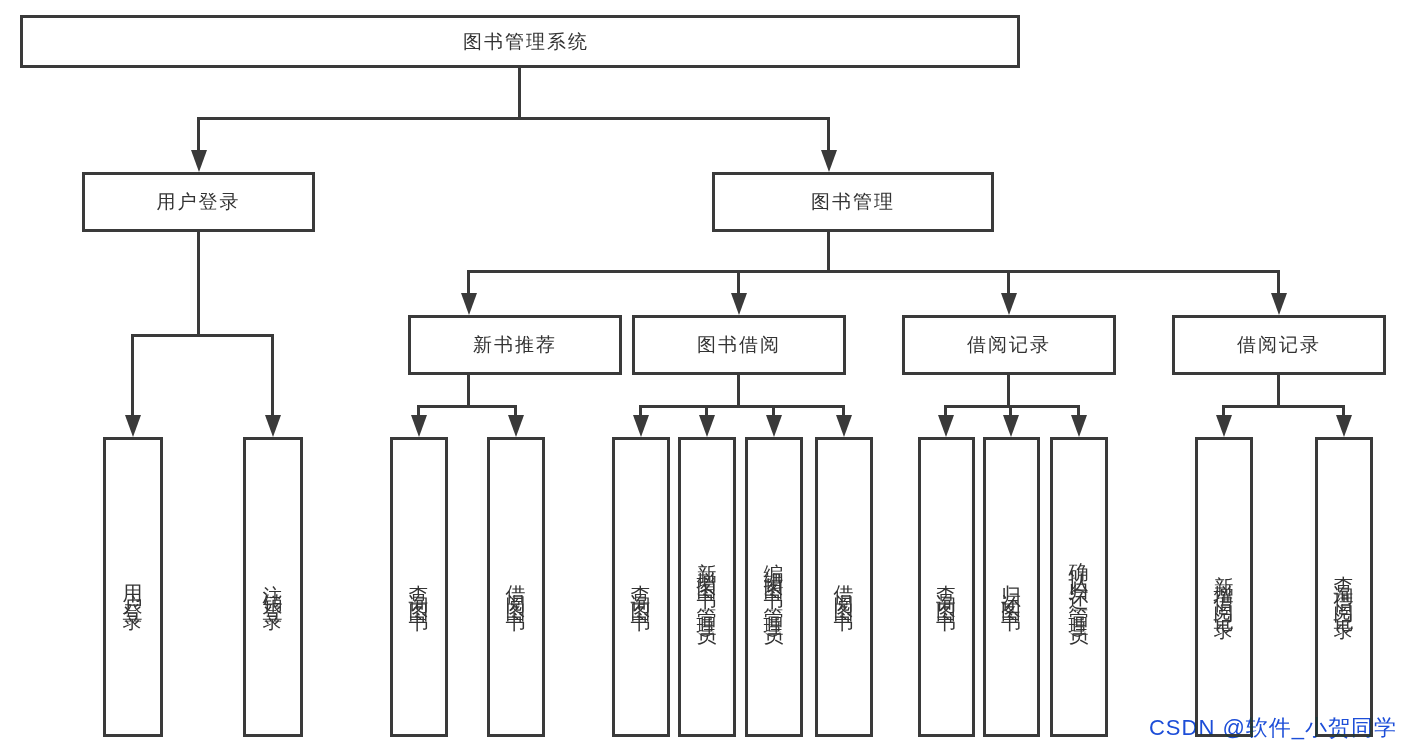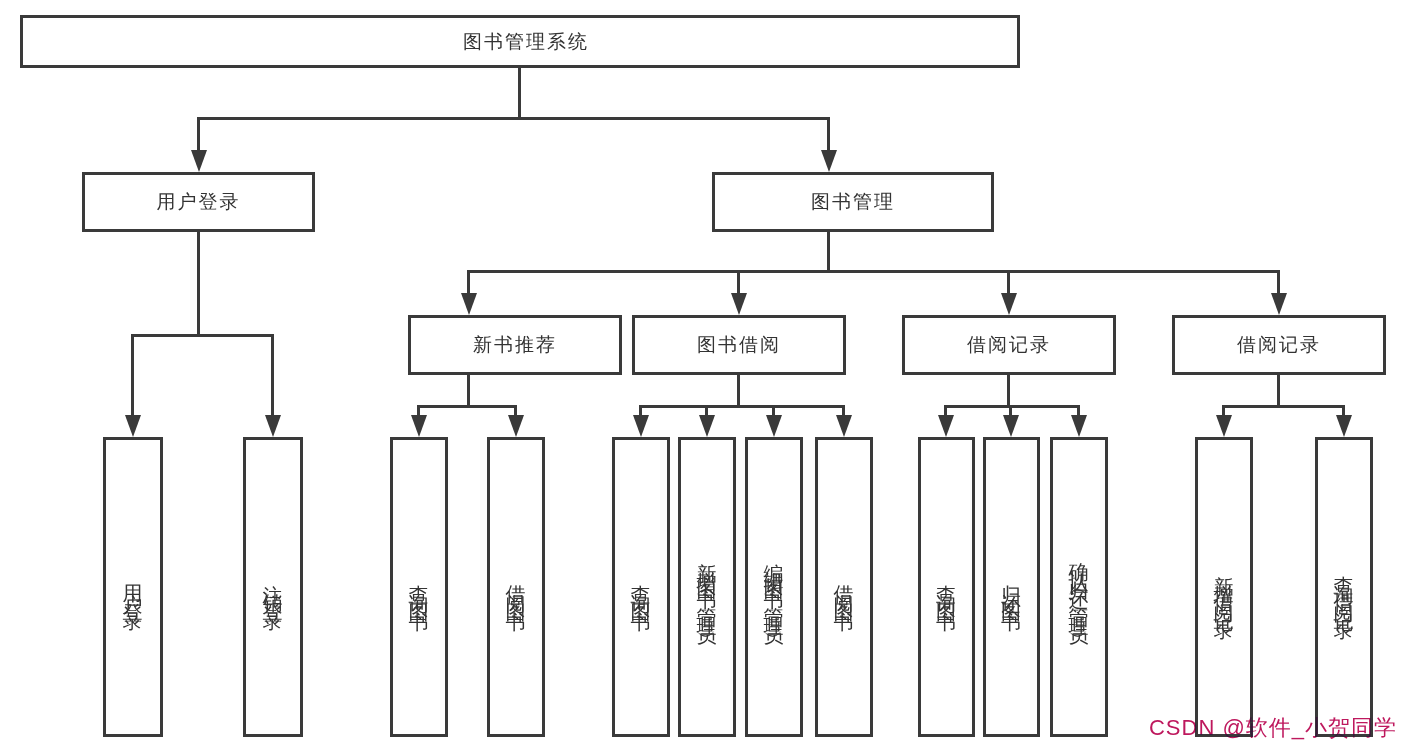--- a/index.html
+++ b/index.html
@@ -51,21 +51,21 @@
     border-left: 8px solid transparent;
     border-right: 8px solid transparent;
     border-top: 22px solid #3a3a3a;
   }
   .watermark {
     position: absolute;
     right: 8px;
     bottom: 4px;
     font-size: 22px;
     letter-spacing: 1px;
-    color: #be185d;
+    color: #1d4ed8;
     mix-blend-mode: darken;
     white-space: nowrap;
   }
 </style>
 </head>
 <body>
 
 <div class="canvas">
 
   <div class="node" style="left:20px; top:15px; width:1000px; height:53px;padding-left:12px;">

